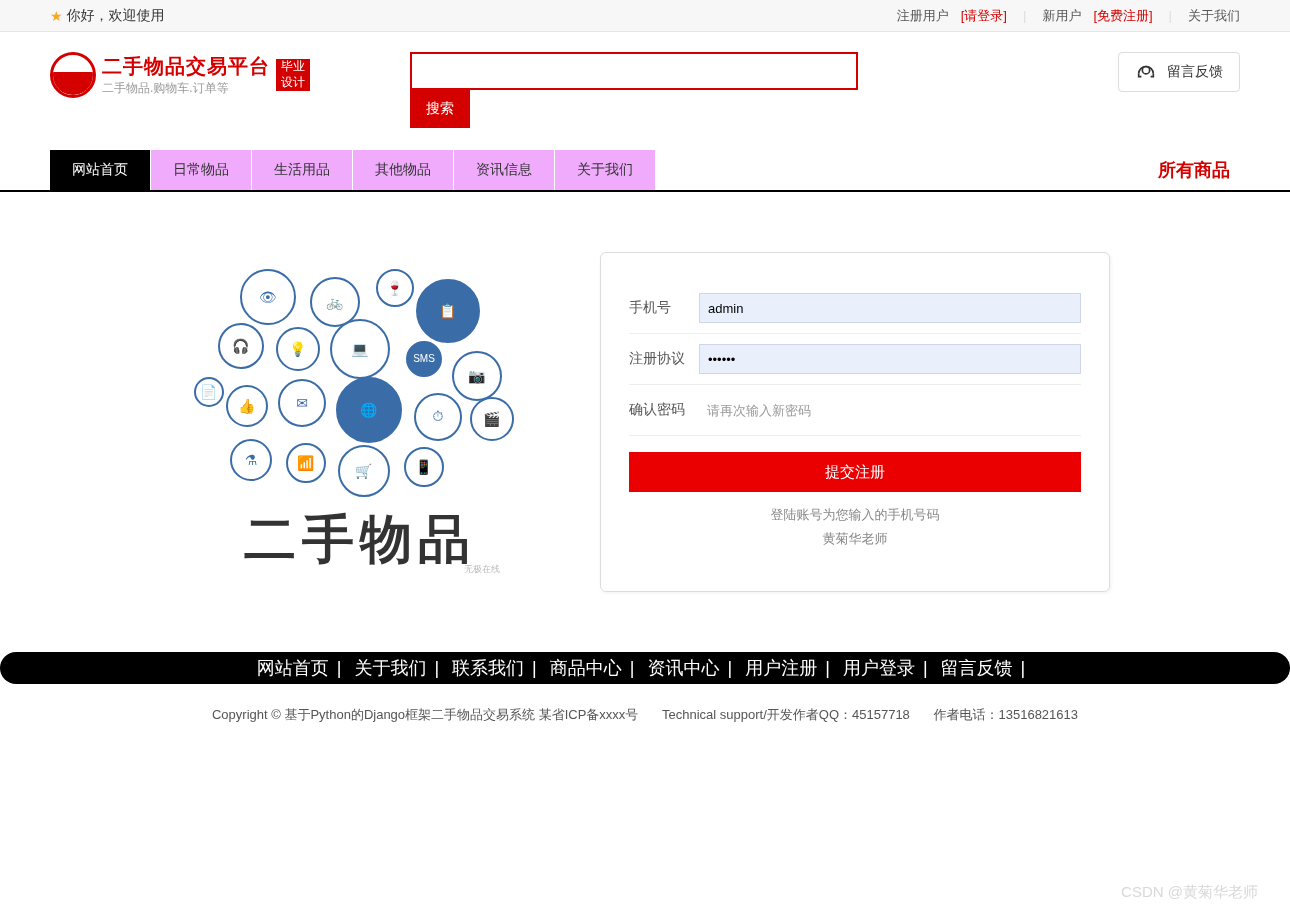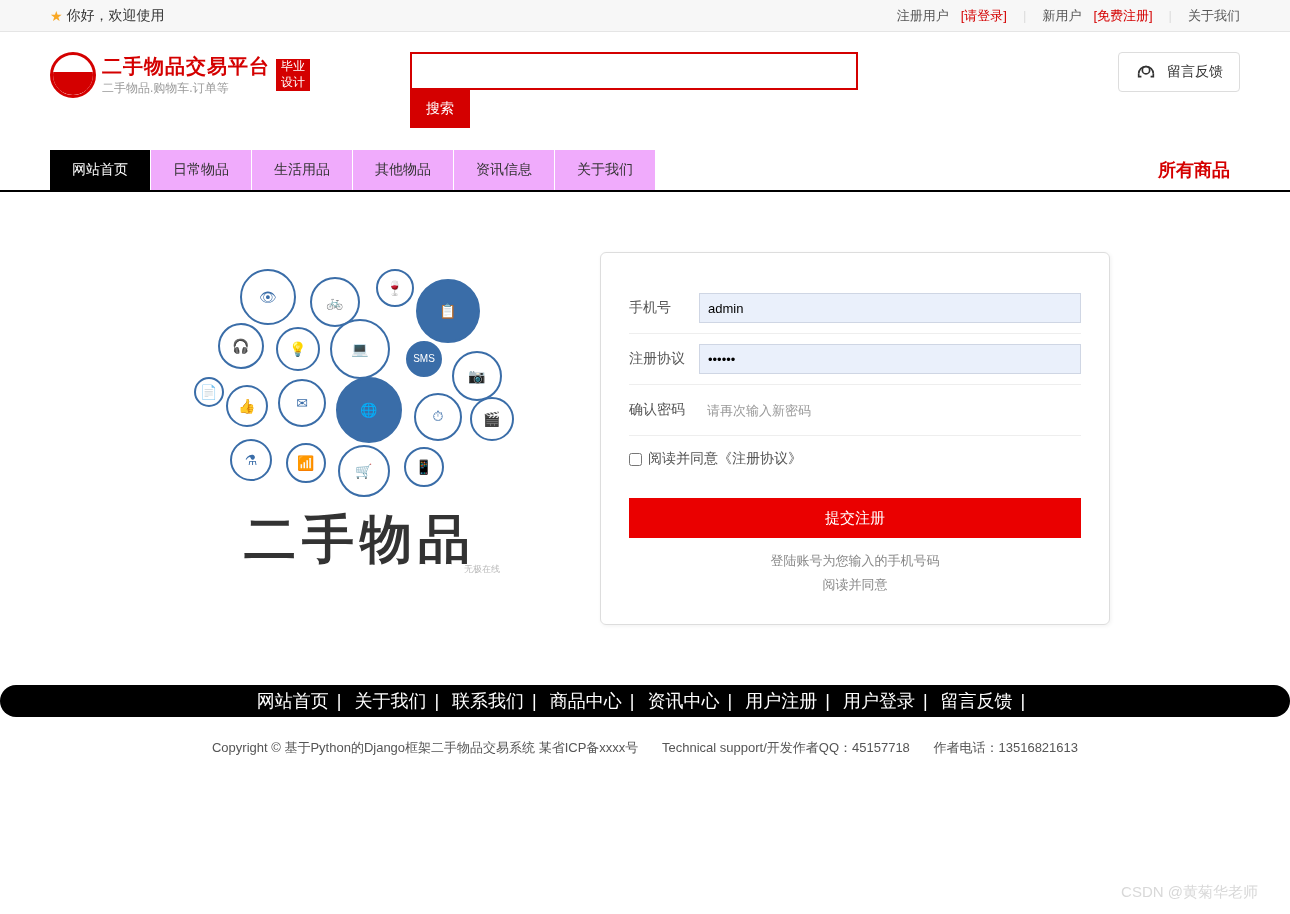--- a/index.html
+++ b/index.html
@@ -168,28 +168,24 @@
       <input class="form-input" value="admin" style="">
     </div>
     <div class="form-row">
       <div class="form-label">注册协议</div>
       <input class="form-input" value="••••••" style="">
     </div>
     <div class="form-row">
       <div class="form-label">确认密码</div>
       <input class="form-input plain" placeholder="请再次输入新密码" style="">
     </div>
-    <div class="agree-row">
-      <input type="checkbox" style="">
-      <span>阅读并同意《注册协议》</span>
-    </div>
     <button class="submit-btn">提交注册</button>
     <div class="note">
       <span>登陆账号为您输入的手机号码</span>
-      <a href="#">阅读并同意</a>
+      <a href="#">黄菊华老师</a>
     </div>
   </div>
 </div>
 
 <div class="footer-links">
   <a href="#">网站首页</a><span class="fsep">|</span>
   <a href="#">关于我们</a><span class="fsep">|</span>
   <a href="#">联系我们</a><span class="fsep">|</span>
   <a href="#">商品中心</a><span class="fsep">|</span>
   <a href="#">资讯中心</a><span class="fsep">|</span>

